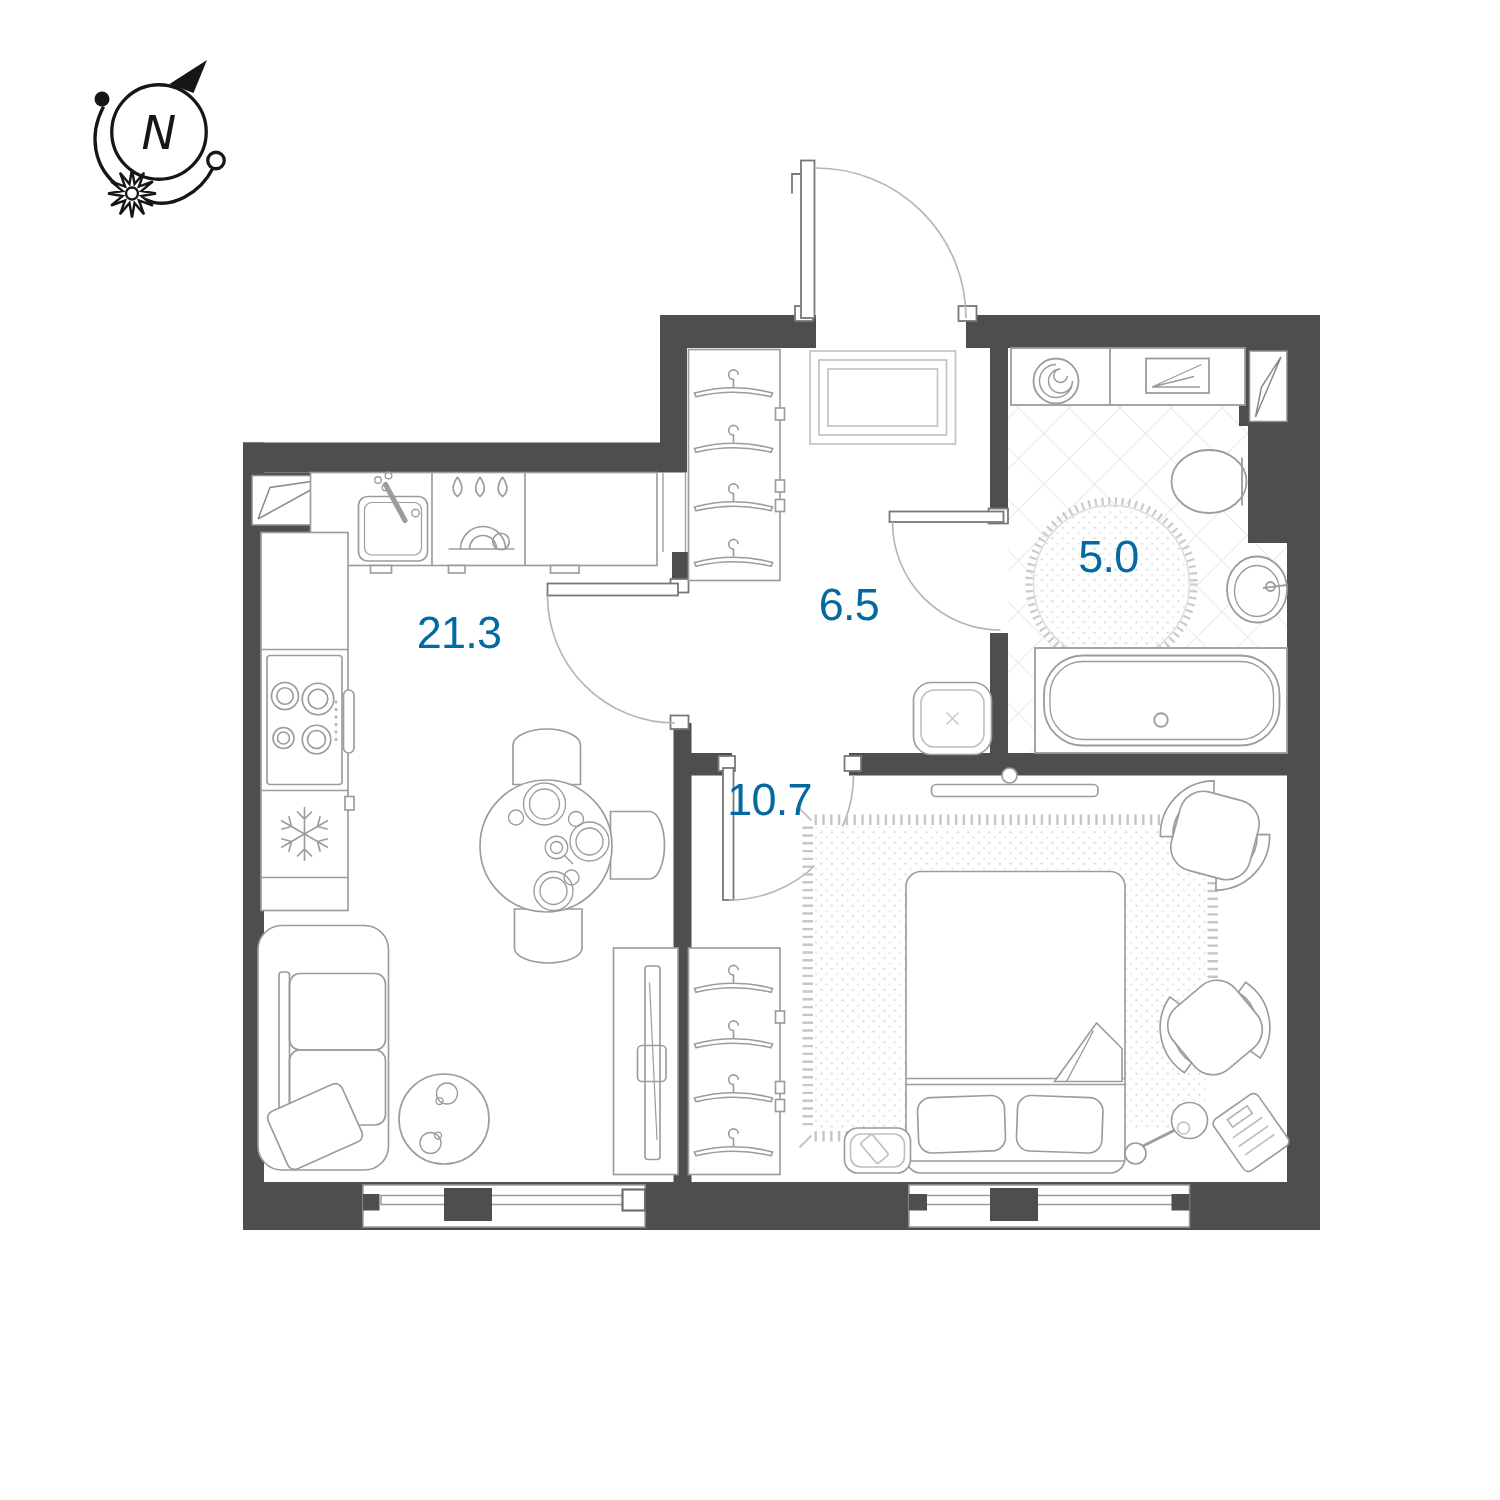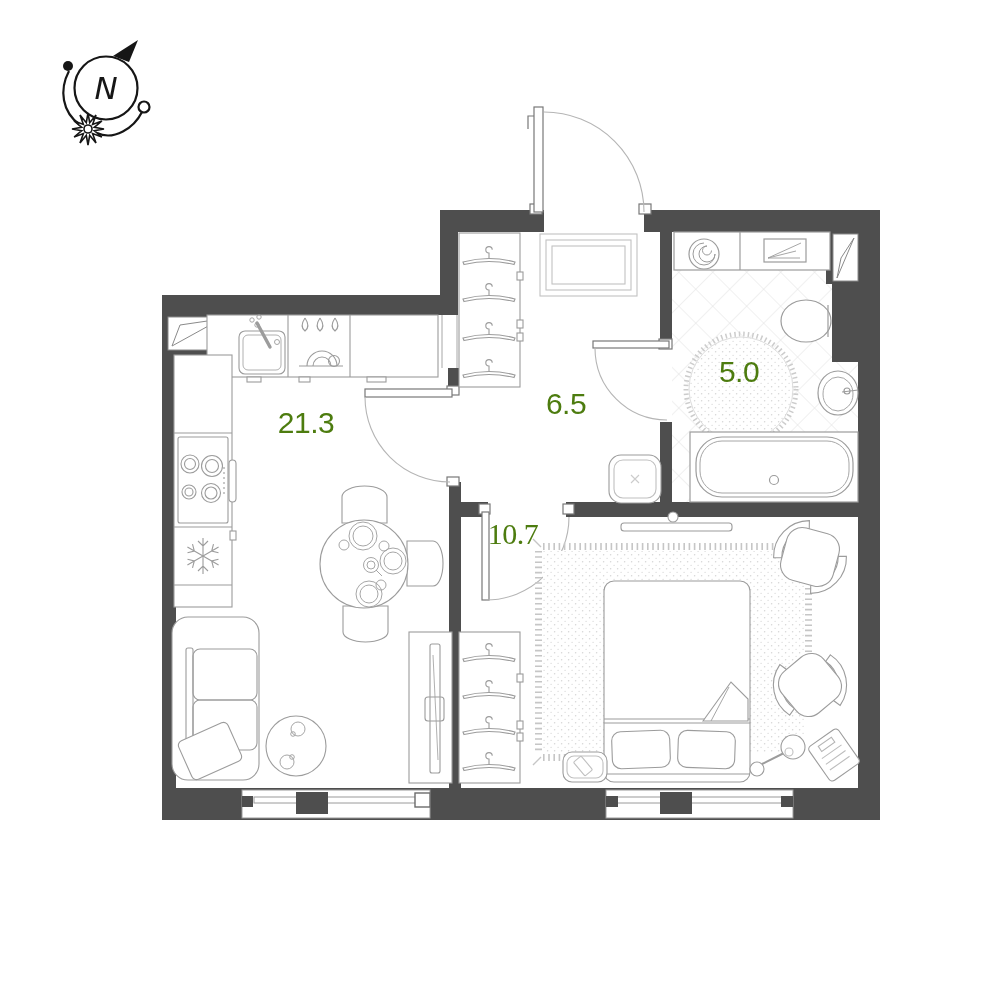--- a/index.html
+++ b/index.html
@@ -1,20 +1,20 @@
 <!DOCTYPE html>
 <html><head>
 <meta charset="utf-8">
 <style>
   html,body{margin:0;padding:0;background:#fff;}
   #plan{position:relative;width:1000px;height:1000px;background:#ffffff;
         font-family:"Liberation Sans",sans-serif;overflow:hidden;}
   #plan svg{position:absolute;left:0;top:0;}
   .room-label{position:absolute;transform:translate(-50%,-50%);
-      color:#4d7c0f;font-size:30px;letter-spacing:-0.5px;font-weight:400;
+      color:#0369a1;font-size:30px;letter-spacing:-0.5px;font-weight:400;
       font-family:"Liberation Sans",sans-serif;white-space:nowrap;}
   .compass-n{font-style:italic;font-family:"DejaVu Sans",sans-serif;}
 </style>
 </head>
 <body>
 
 <div id="plan">
 <svg width="1000" height="1000" viewBox="0 0 1000 1000">
   <defs>
     <pattern id="tile" width="24" height="24" patternUnits="userSpaceOnUse" patternTransform="rotate(45)">
@@ -315,14 +315,14 @@
       <polygon points="113,56 138,40 129,62"></polygon>
       <circle cx="68" cy="66" r="5"></circle>
     </g>
     <text x="106" y="99" text-anchor="middle" class="compass-n" font-size="31" stroke="none" fill="#161616">N</text>
   </g>
 </svg>
 
 <div class="room-label" style="left:306px;top:423px;">21.3</div>
 <div class="room-label" style="left:566px;top:404px;">6.5</div>
 <div class="room-label" style="left:739px;top:372px;">5.0</div>
-<div class="room-label" style="left:513px;top:534px;font-family:Liberation Serif, serif;">10.7</div>
+<div class="room-label" style="left:513px;top:534px;">10.7</div>
 </div>
 
 </body></html>

